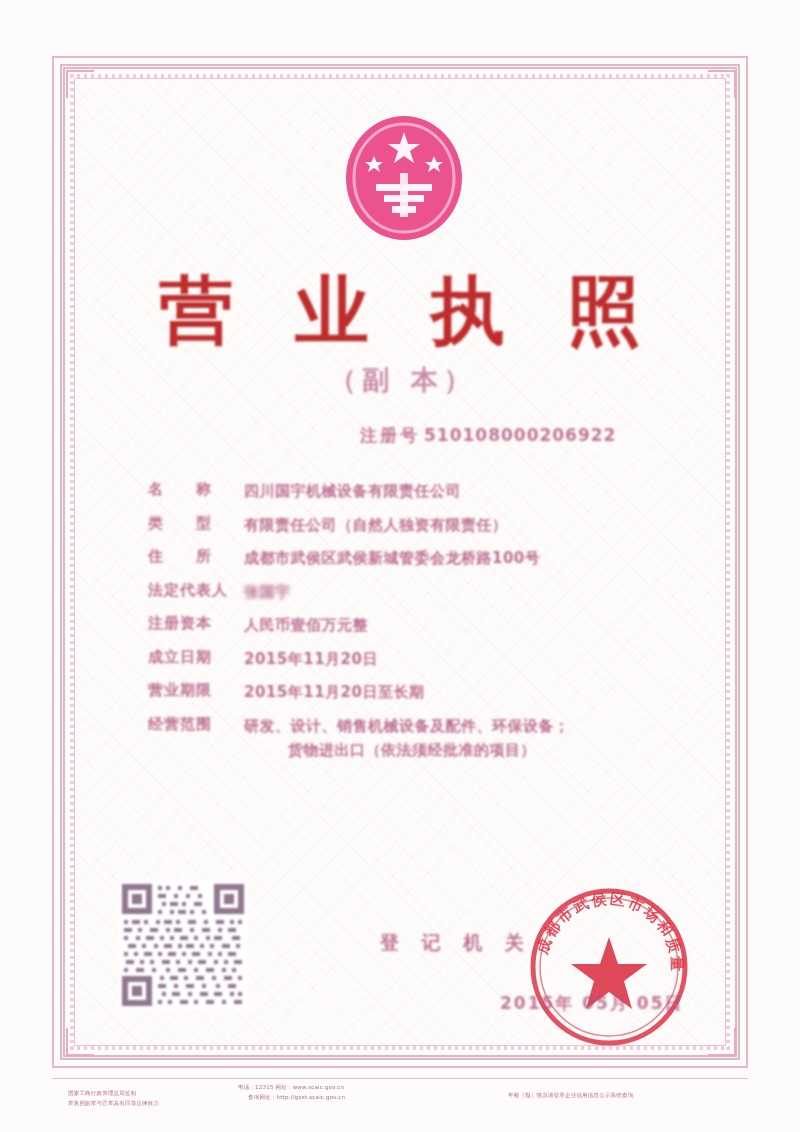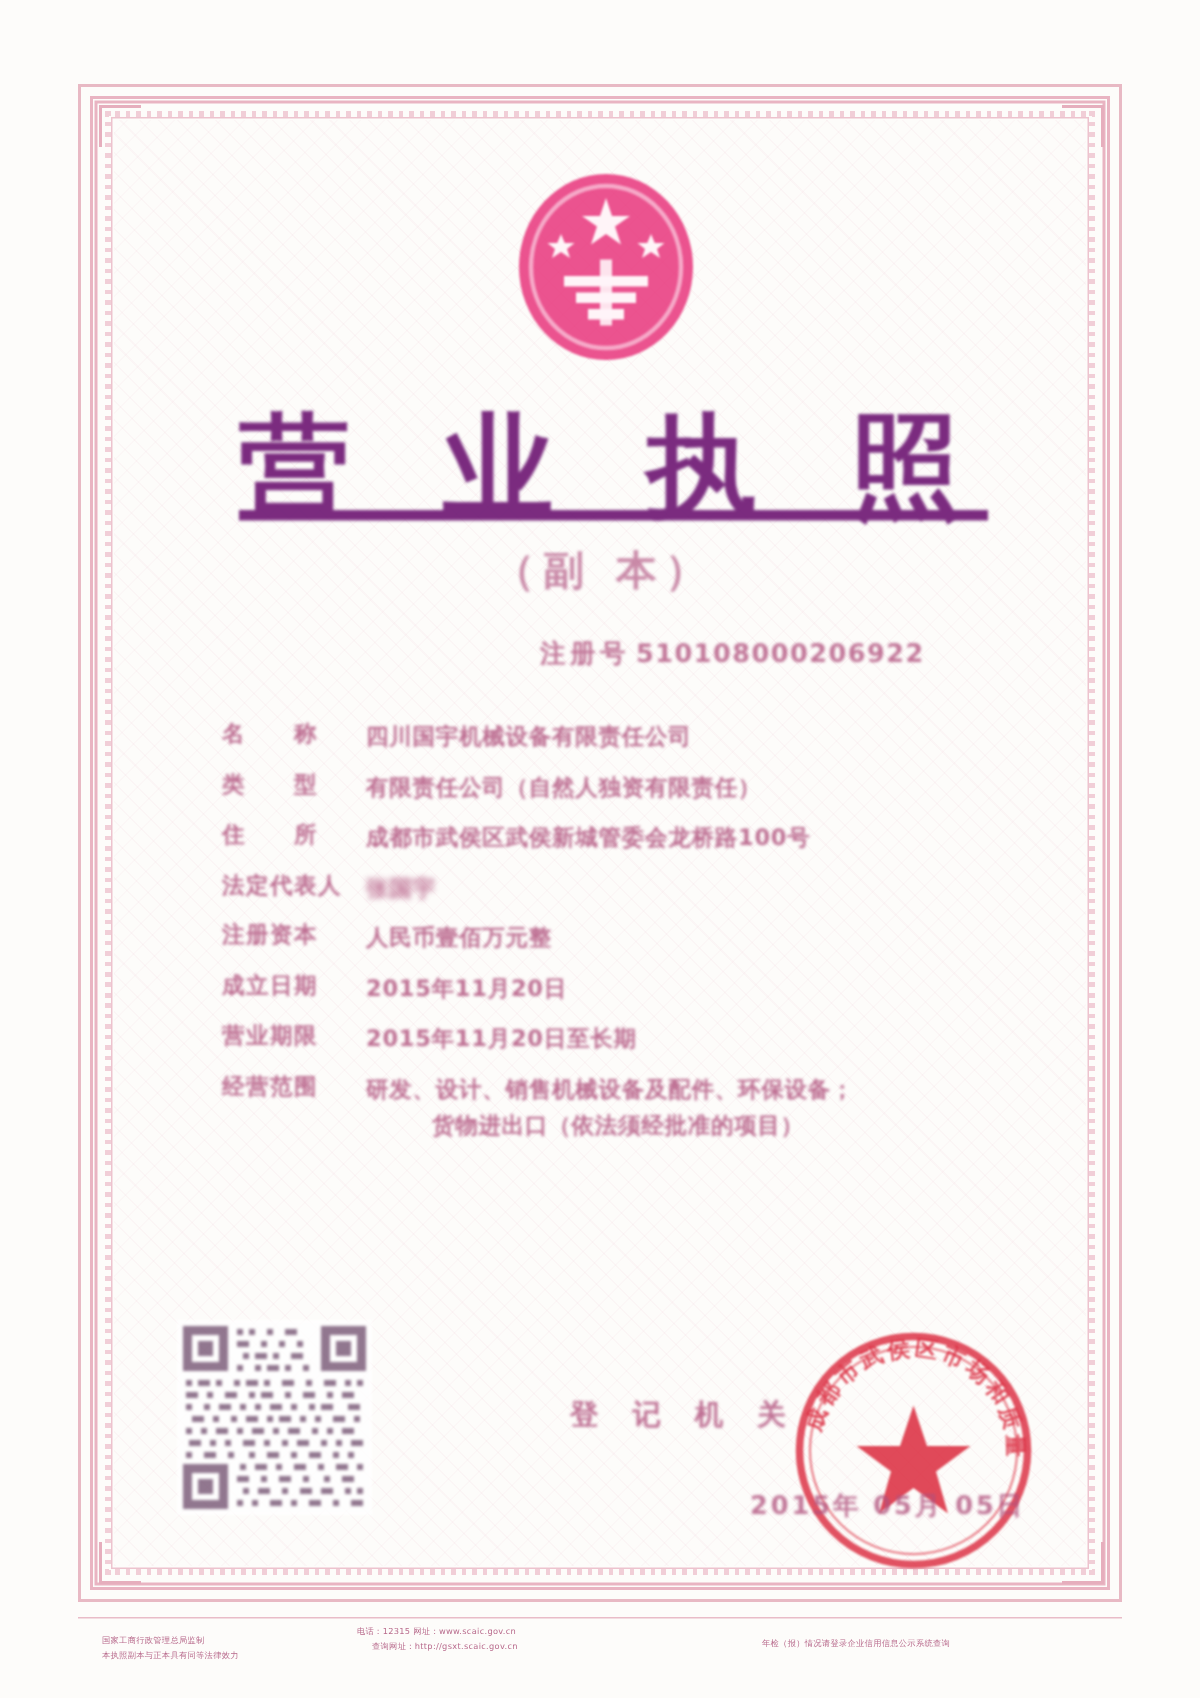--- a/index.html
+++ b/index.html
@@ -89,24 +89,23 @@
   .title {
     position: absolute;
     left: 0; top: 262px;
     width: 800px;
     text-align: center;
     font-family: "DejaVu Sans", "Liberation Sans", sans-serif;
     font-size: 74px;
     font-weight: bold;
     letter-spacing: 18px;
     text-indent: 18px;
-    color: #701a75;
+    color: #b91c1c;
     filter: blur(0.9px);
     opacity: .92;
-    text-decoration: underline;
   }
   .subtitle {
     position: absolute;
     left: 0; top: 362px;
     width: 800px;
     text-align: center;
     font-size: 27px;
     font-weight: bold;
     letter-spacing: 6px;
     text-indent: 6px;

